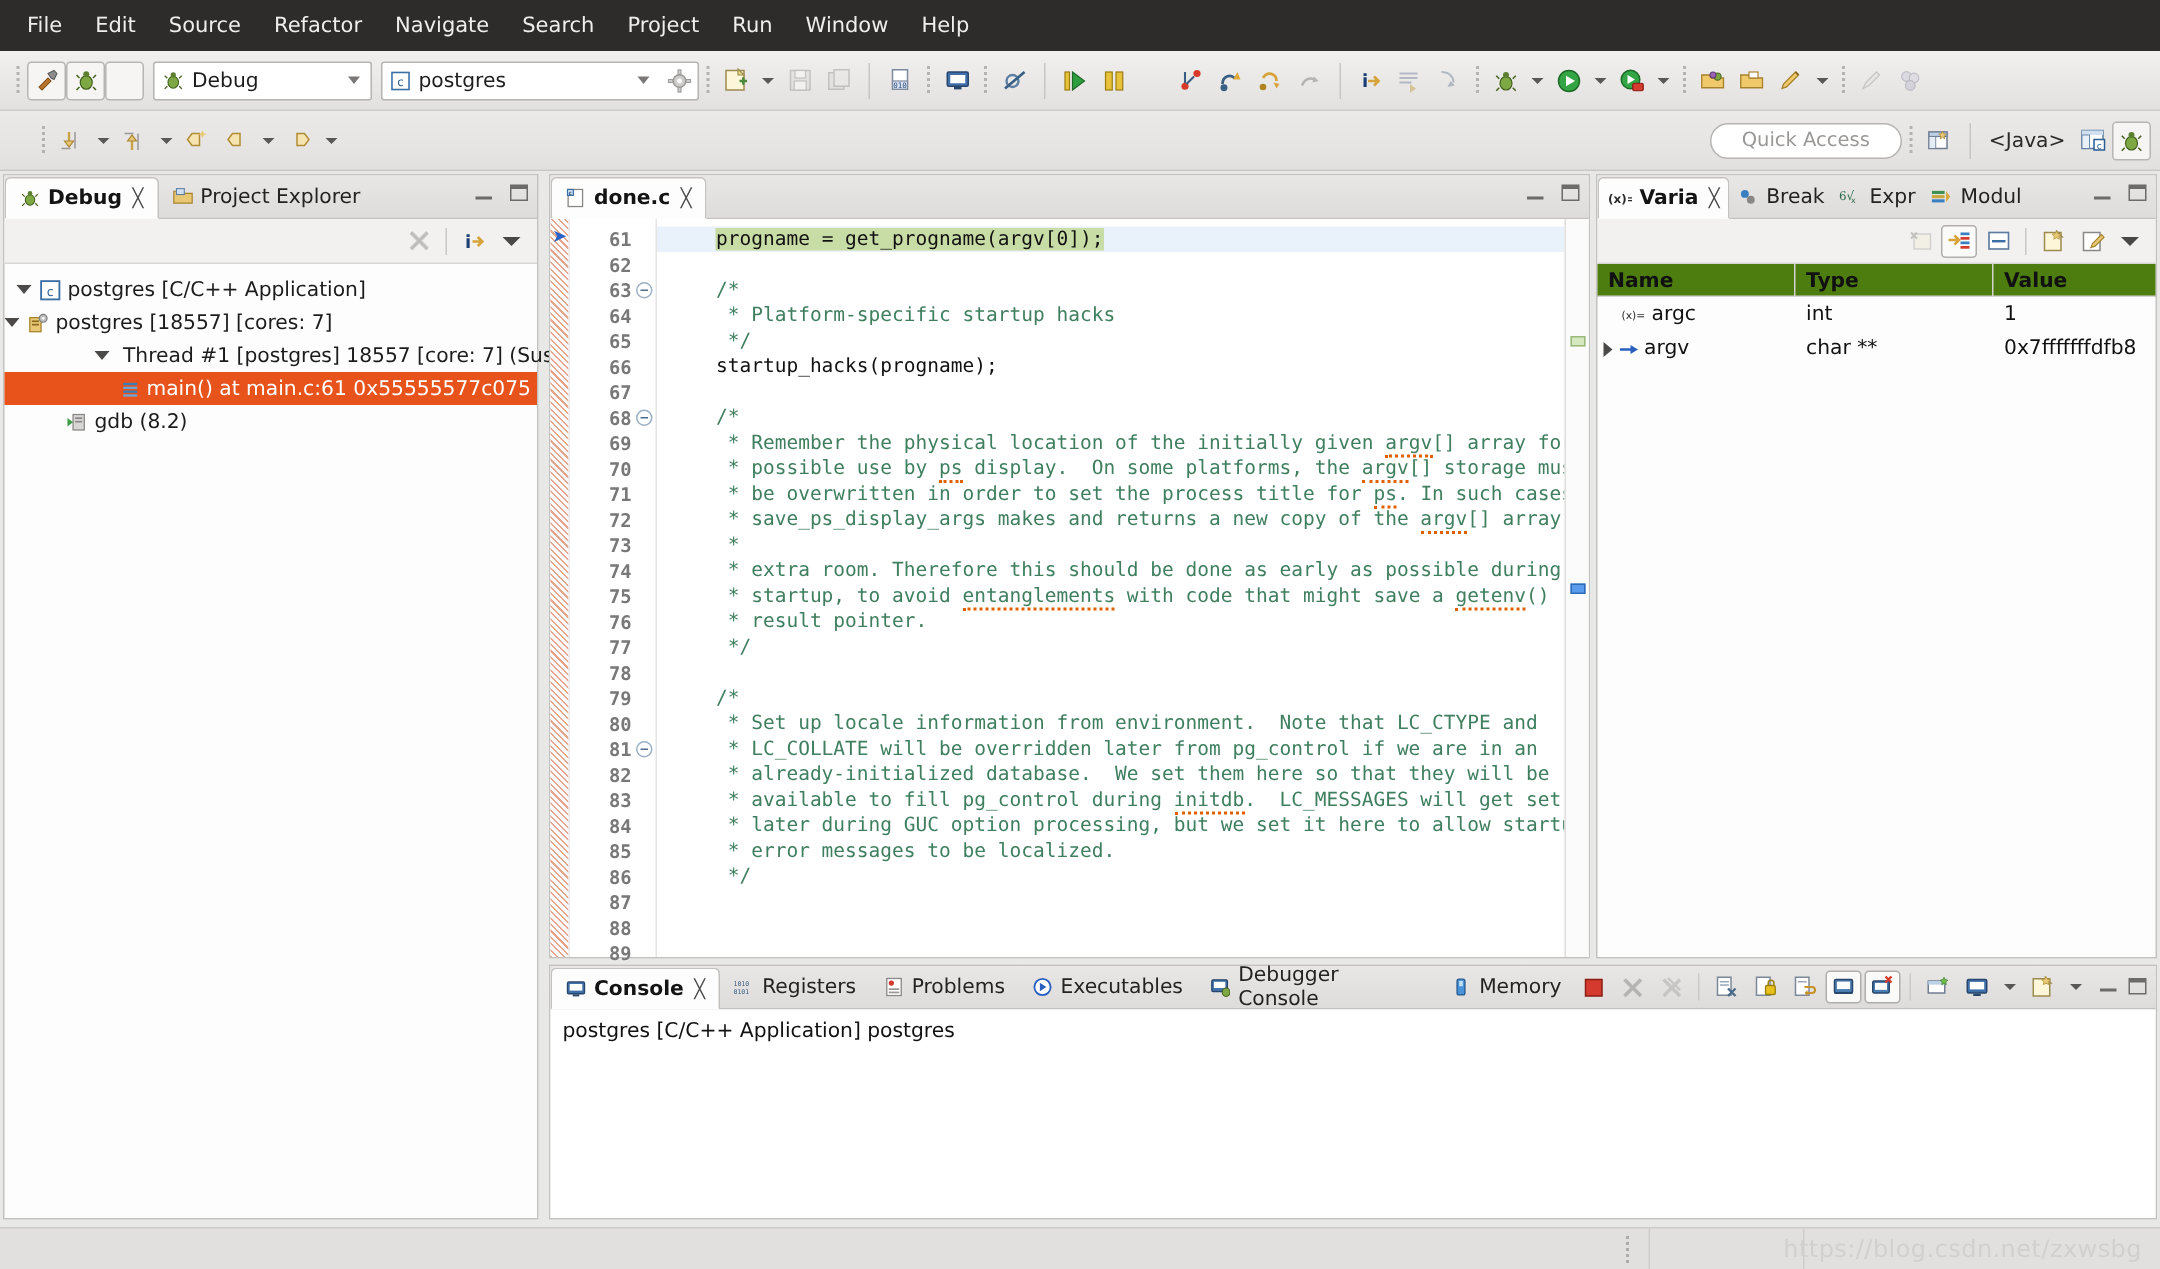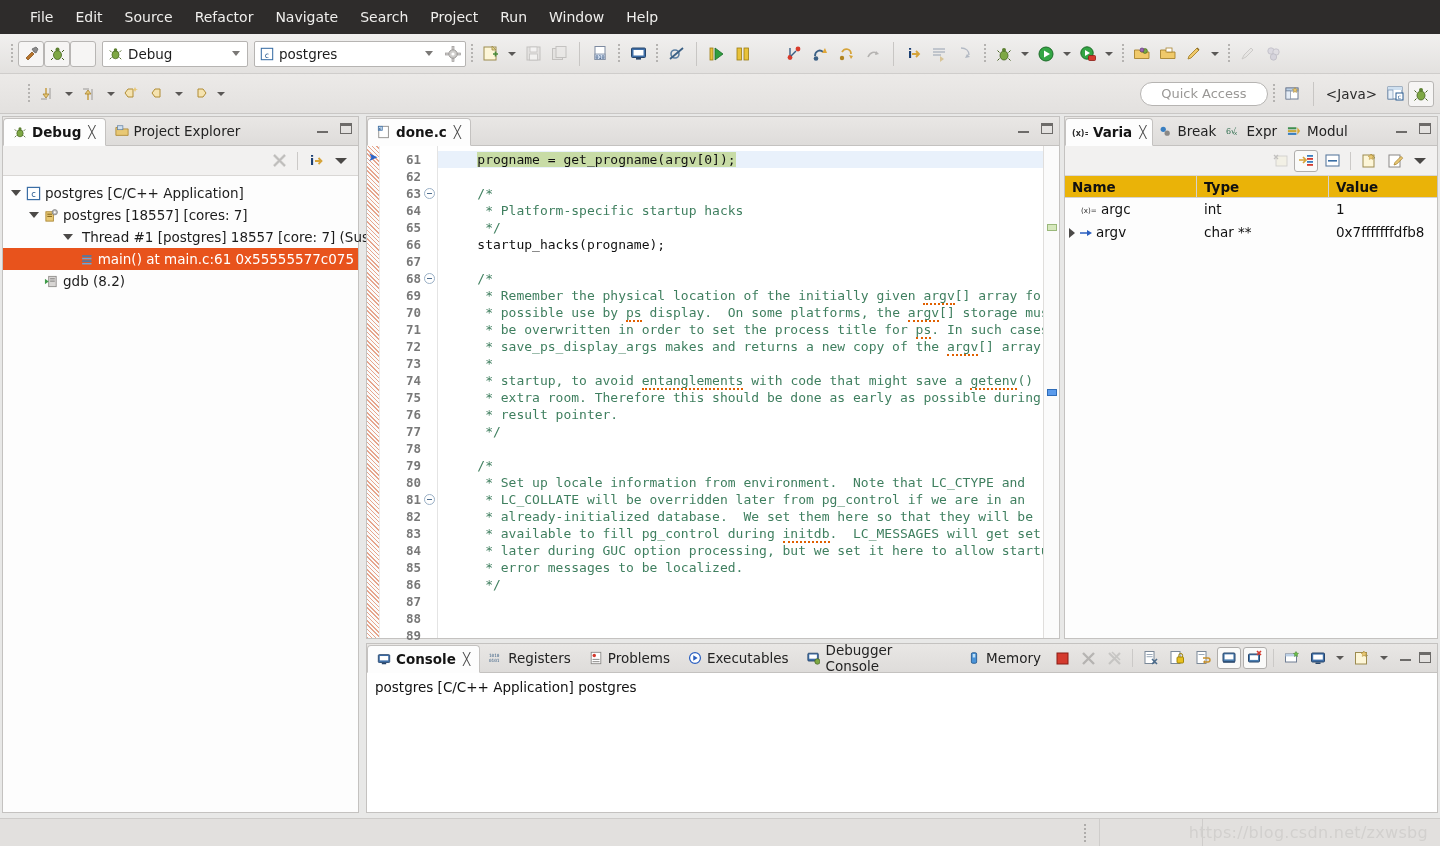--- a/index.html
+++ b/index.html
@@ -11,21 +11,21 @@
     font-size: 13px;
     background: #e8e8e7;
     -webkit-font-smoothing: antialiased;
   }
   #app { position: relative; width: 1440px; height: 846px; }
 
   
   .menubar {
     position: absolute; left: 0; top: 0; width: 1440px; height: 34px;
     background: #2e2c2b; color: #e6e4e2;
-    display: flex; align-items: center; padding-left: 20px; gap: 2px;
+    display: flex; align-items: center; padding-left: 8px; gap: 2px;
   }
   .menu-item {
     padding: 4px 10px; font-size: 14px; color: #efeeec; cursor: default;
     border-radius: 2px; line-height: 18px;
   }
 
   
   .toolbar {
     position: absolute; left: 0; top: 34px; width: 1440px; height: 40px;
     background: linear-gradient(to bottom, #f1f0ef 0%, #e3e1df 100%);
@@ -164,21 +164,21 @@
   .sq { border-bottom: 2px dotted #e06000; }
   .overview {
     width: 16px; background: #fbfbfb; border-left: 1px solid #e0dedc; position: relative;
   }
   .ov-mark { position: absolute; left: 3px; width: 10px; height: 7px; }
 
   
   .vtable { font-size: 13.5px; color: #111; }
   .vhead {
     display: flex; height: 22px; 
-    background: #eab308; border-bottom: 1px solid #d5d3d1; font-weight: bold;
+    background: #4d7c0f; border-bottom: 1px solid #d5d3d1; font-weight: bold;
   }
   .vhead > div { padding-left: 7px; border-right: 1px solid #d5d3d1; height: 22px; line-height: 22px; }
   .vrow { display: flex; height: 23px; align-items: center; }
   .vrow > div { padding-left: 7px; height: 23px; line-height: 23px; white-space: nowrap; overflow: hidden; }
   .col-name { width: 132px; }
   .col-type { width: 132px; }
   .col-val { flex: 1; }
 
   
   .console-body { position: absolute; left: 0; right: 0; top: 29px; bottom: 0; background: #fff; }
@@ -555,21 +555,21 @@
 
       <div class="tnode" style="padding-left:8px">
         <span class="twist"></span>
         <svg width="15" height="15" viewBox="0 0 16 16">
           <rect x="1.5" y="1.5" width="13" height="13" fill="#fff" stroke="#3a6ea5" stroke-width="1.3"></rect>
           <text x="8" y="12" font-size="9" text-anchor="middle" fill="#2a5c92" font-family="DejaVu Sans, sans-serif">c</text>
         </svg>
         <span>postgres [C/C++ Application]</span>
       </div>
 
-      <div class="tnode" style="padding-left:26px">
+      <div class="tnode" style="">
         <span class="twist"></span>
         <svg width="15" height="15" viewBox="0 0 16 16">
           <rect x="2" y="4" width="8" height="10" fill="#e8c874" stroke="#a8832e" stroke-width="0.9"></rect>
           <rect x="3.5" y="6" width="5" height="1.2" fill="#8a6a20"></rect>
           <rect x="3.5" y="8.4" width="5" height="1.2" fill="#8a6a20"></rect>
           <circle cx="11.5" cy="4.5" r="2.8" fill="#bcbcbc" stroke="#7a7a7a" stroke-width="0.8"></circle>
           <circle cx="11.5" cy="4.5" r="1" fill="#fff"></circle>
         </svg>
         <span>postgres [18557] [cores: 7]</span>
       </div>
@@ -706,22 +706,22 @@
           <div class="cline"><span class="cmt">     * Platform-specific startup hacks</span></div>
           <div class="cline"><span class="cmt">     */</span></div>
           <div class="cline">    startup_hacks(progname);</div>
           <div class="cline">&nbsp;</div>
           <div class="cline"><span class="cmt">    /*</span></div>
           <div class="cline"><span class="cmt">     * Remember the physical location of the initially given <span class="sq">argv</span>[] array for</span></div>
           <div class="cline"><span class="cmt">     * possible use by <span class="sq">ps</span> display.  On some platforms, the <span class="sq">argv</span>[] storage must</span></div>
           <div class="cline"><span class="cmt">     * be overwritten in order to set the process title for <span class="sq">ps</span>. In such cases</span></div>
           <div class="cline"><span class="cmt">     * save_ps_display_args makes and returns a new copy of the <span class="sq">argv</span>[] array.</span></div>
           <div class="cline"><span class="cmt">     *</span></div>
+          <div class="cline"><span class="cmt">     * extra room. Therefore this should be done as early as possible during</span></div>
           <div class="cline"><span class="cmt">     * startup, to avoid <span class="sq">entanglements</span> with code that might save a <span class="sq">getenv</span>()</span></div>
-          <div class="cline"><span class="cmt">     * extra room. Therefore this should be done as early as possible during</span></div>
           <div class="cline"><span class="cmt">     * result pointer.</span></div>
           <div class="cline"><span class="cmt">     */</span></div>
           <div class="cline">&nbsp;</div>
           <div class="cline"><span class="cmt">    /*</span></div>
           <div class="cline"><span class="cmt">     * Set up locale information from environment.  Note that LC_CTYPE and</span></div>
           <div class="cline"><span class="cmt">     * LC_COLLATE will be overridden later from pg_control if we are in an</span></div>
           <div class="cline"><span class="cmt">     * already-initialized database.  We set them here so that they will be</span></div>
           <div class="cline"><span class="cmt">     * available to fill pg_control during <span class="sq">initdb</span>.  LC_MESSAGES will get set</span></div>
           <div class="cline"><span class="cmt">     * later during GUC option processing, but we set it here to allow startup</span></div>
           <div class="cline"><span class="cmt">     * error messages to be localized.</span></div>

